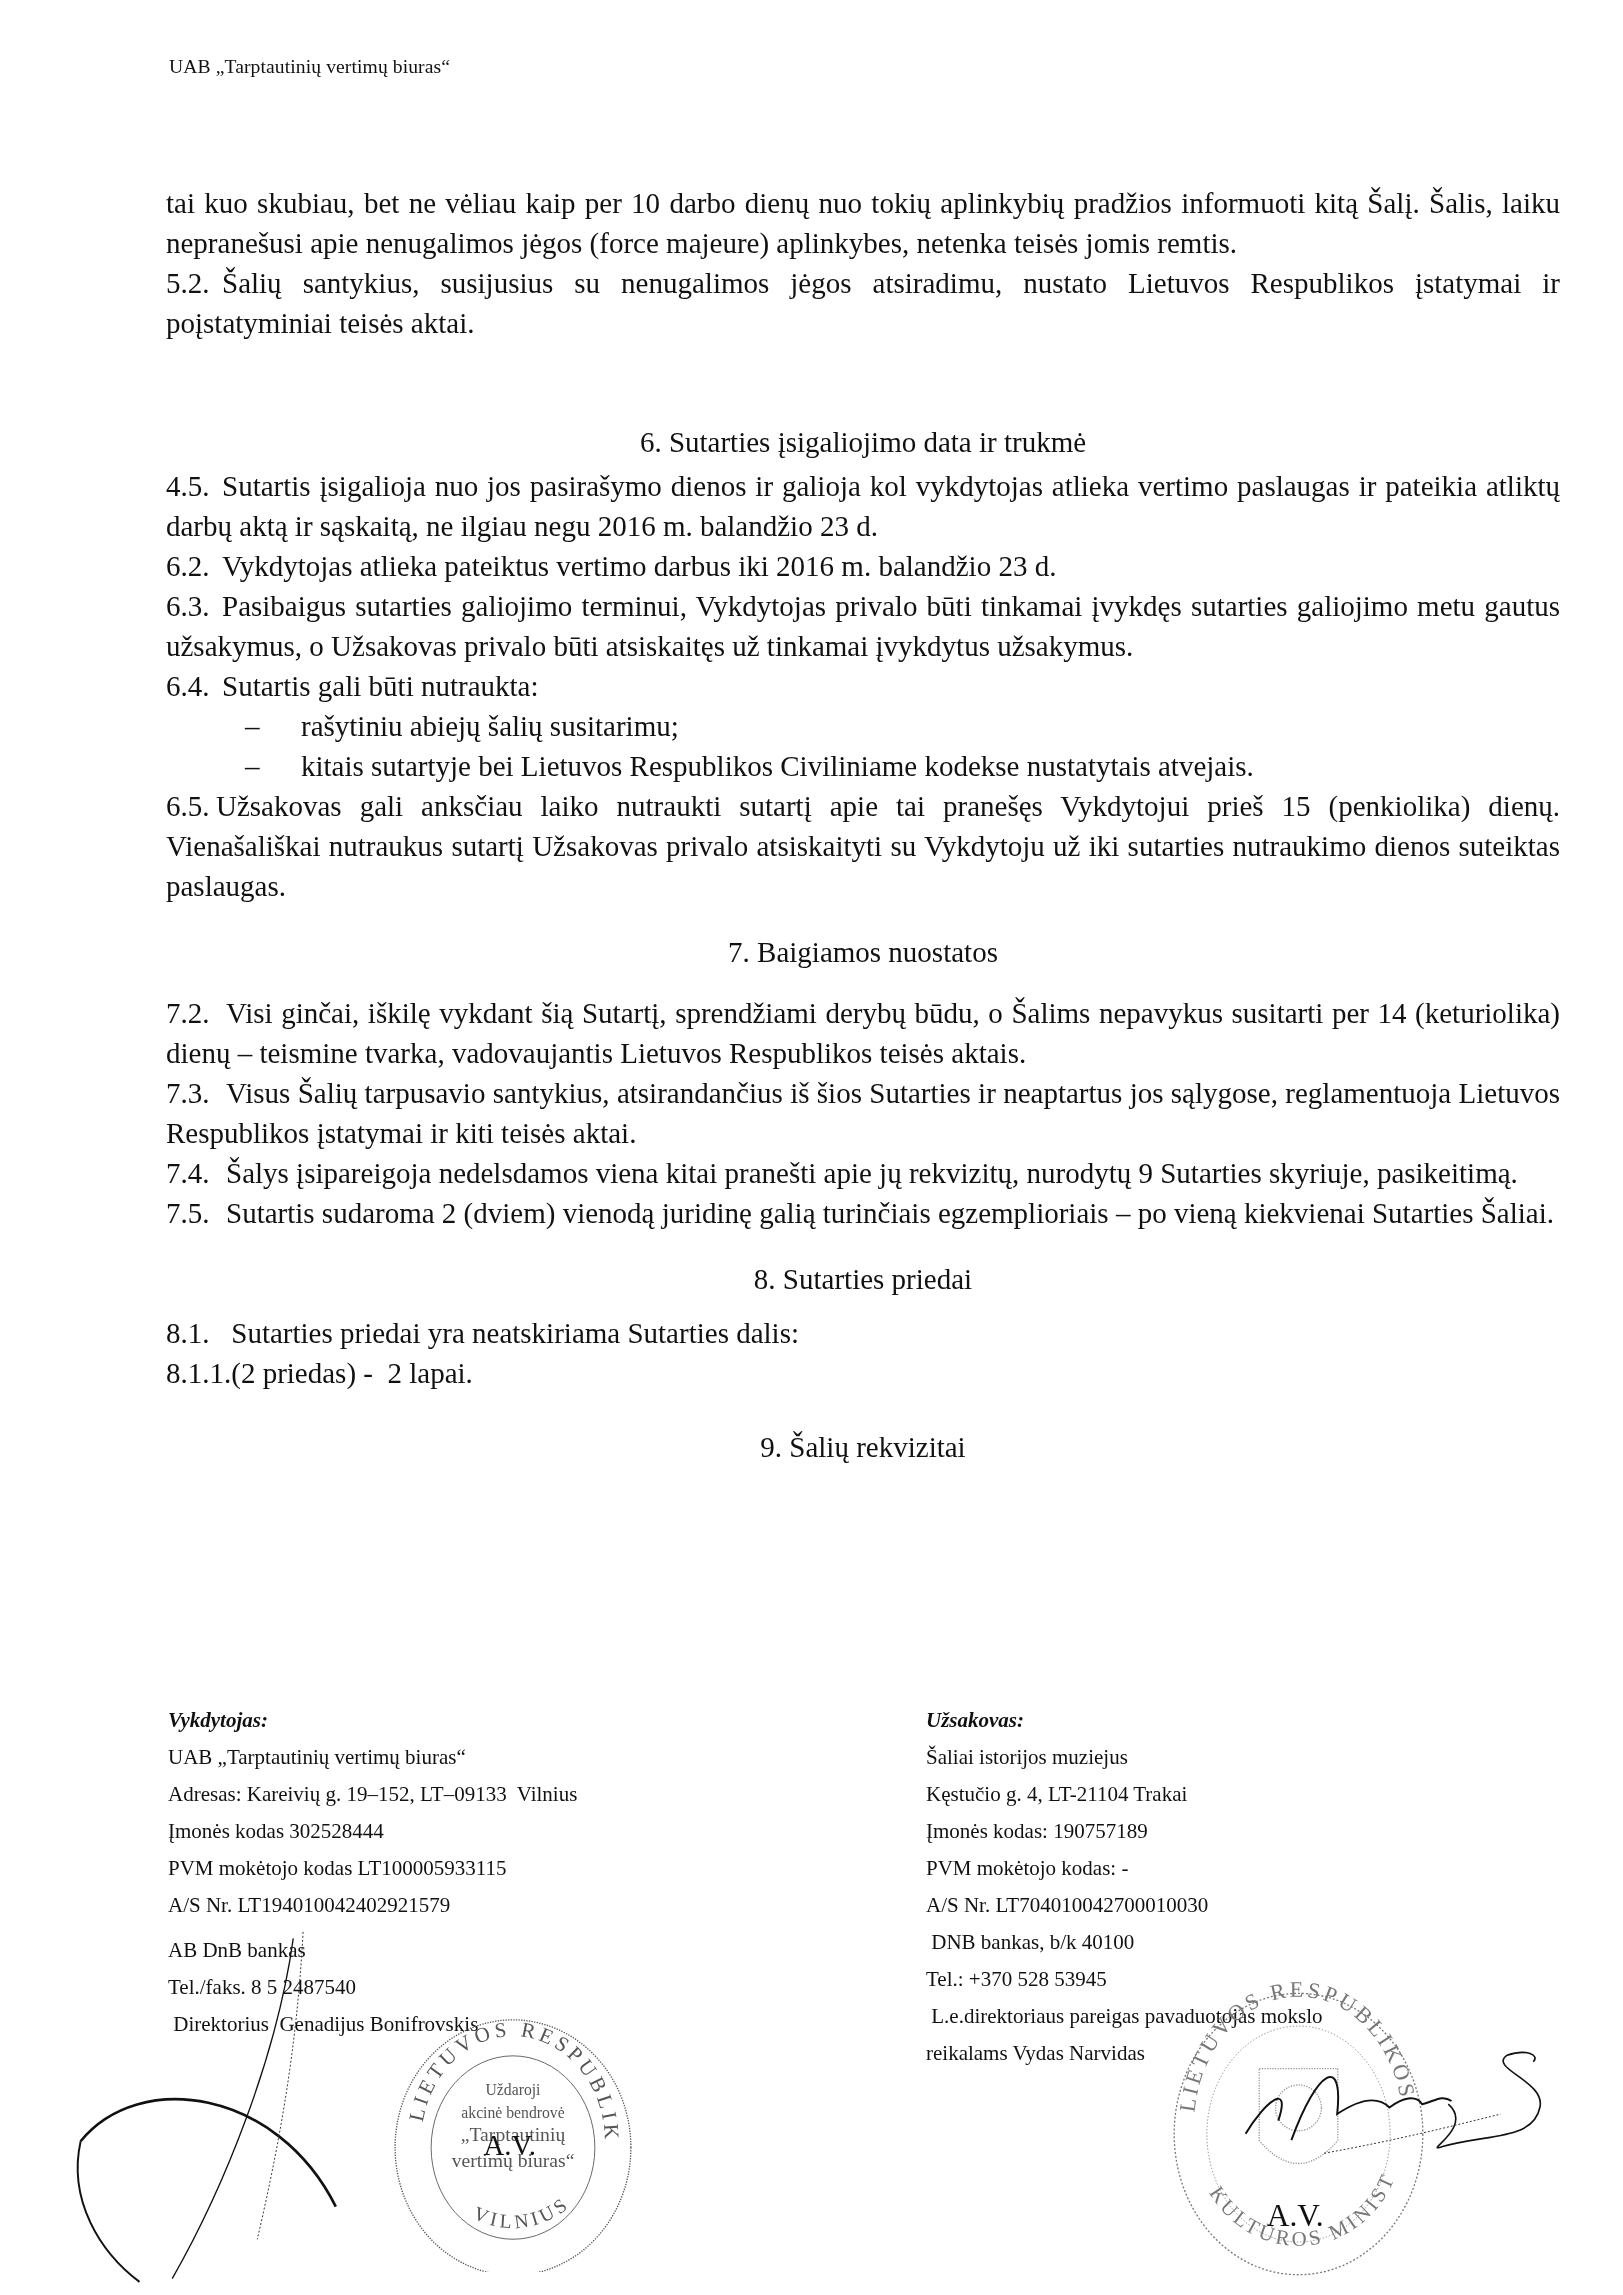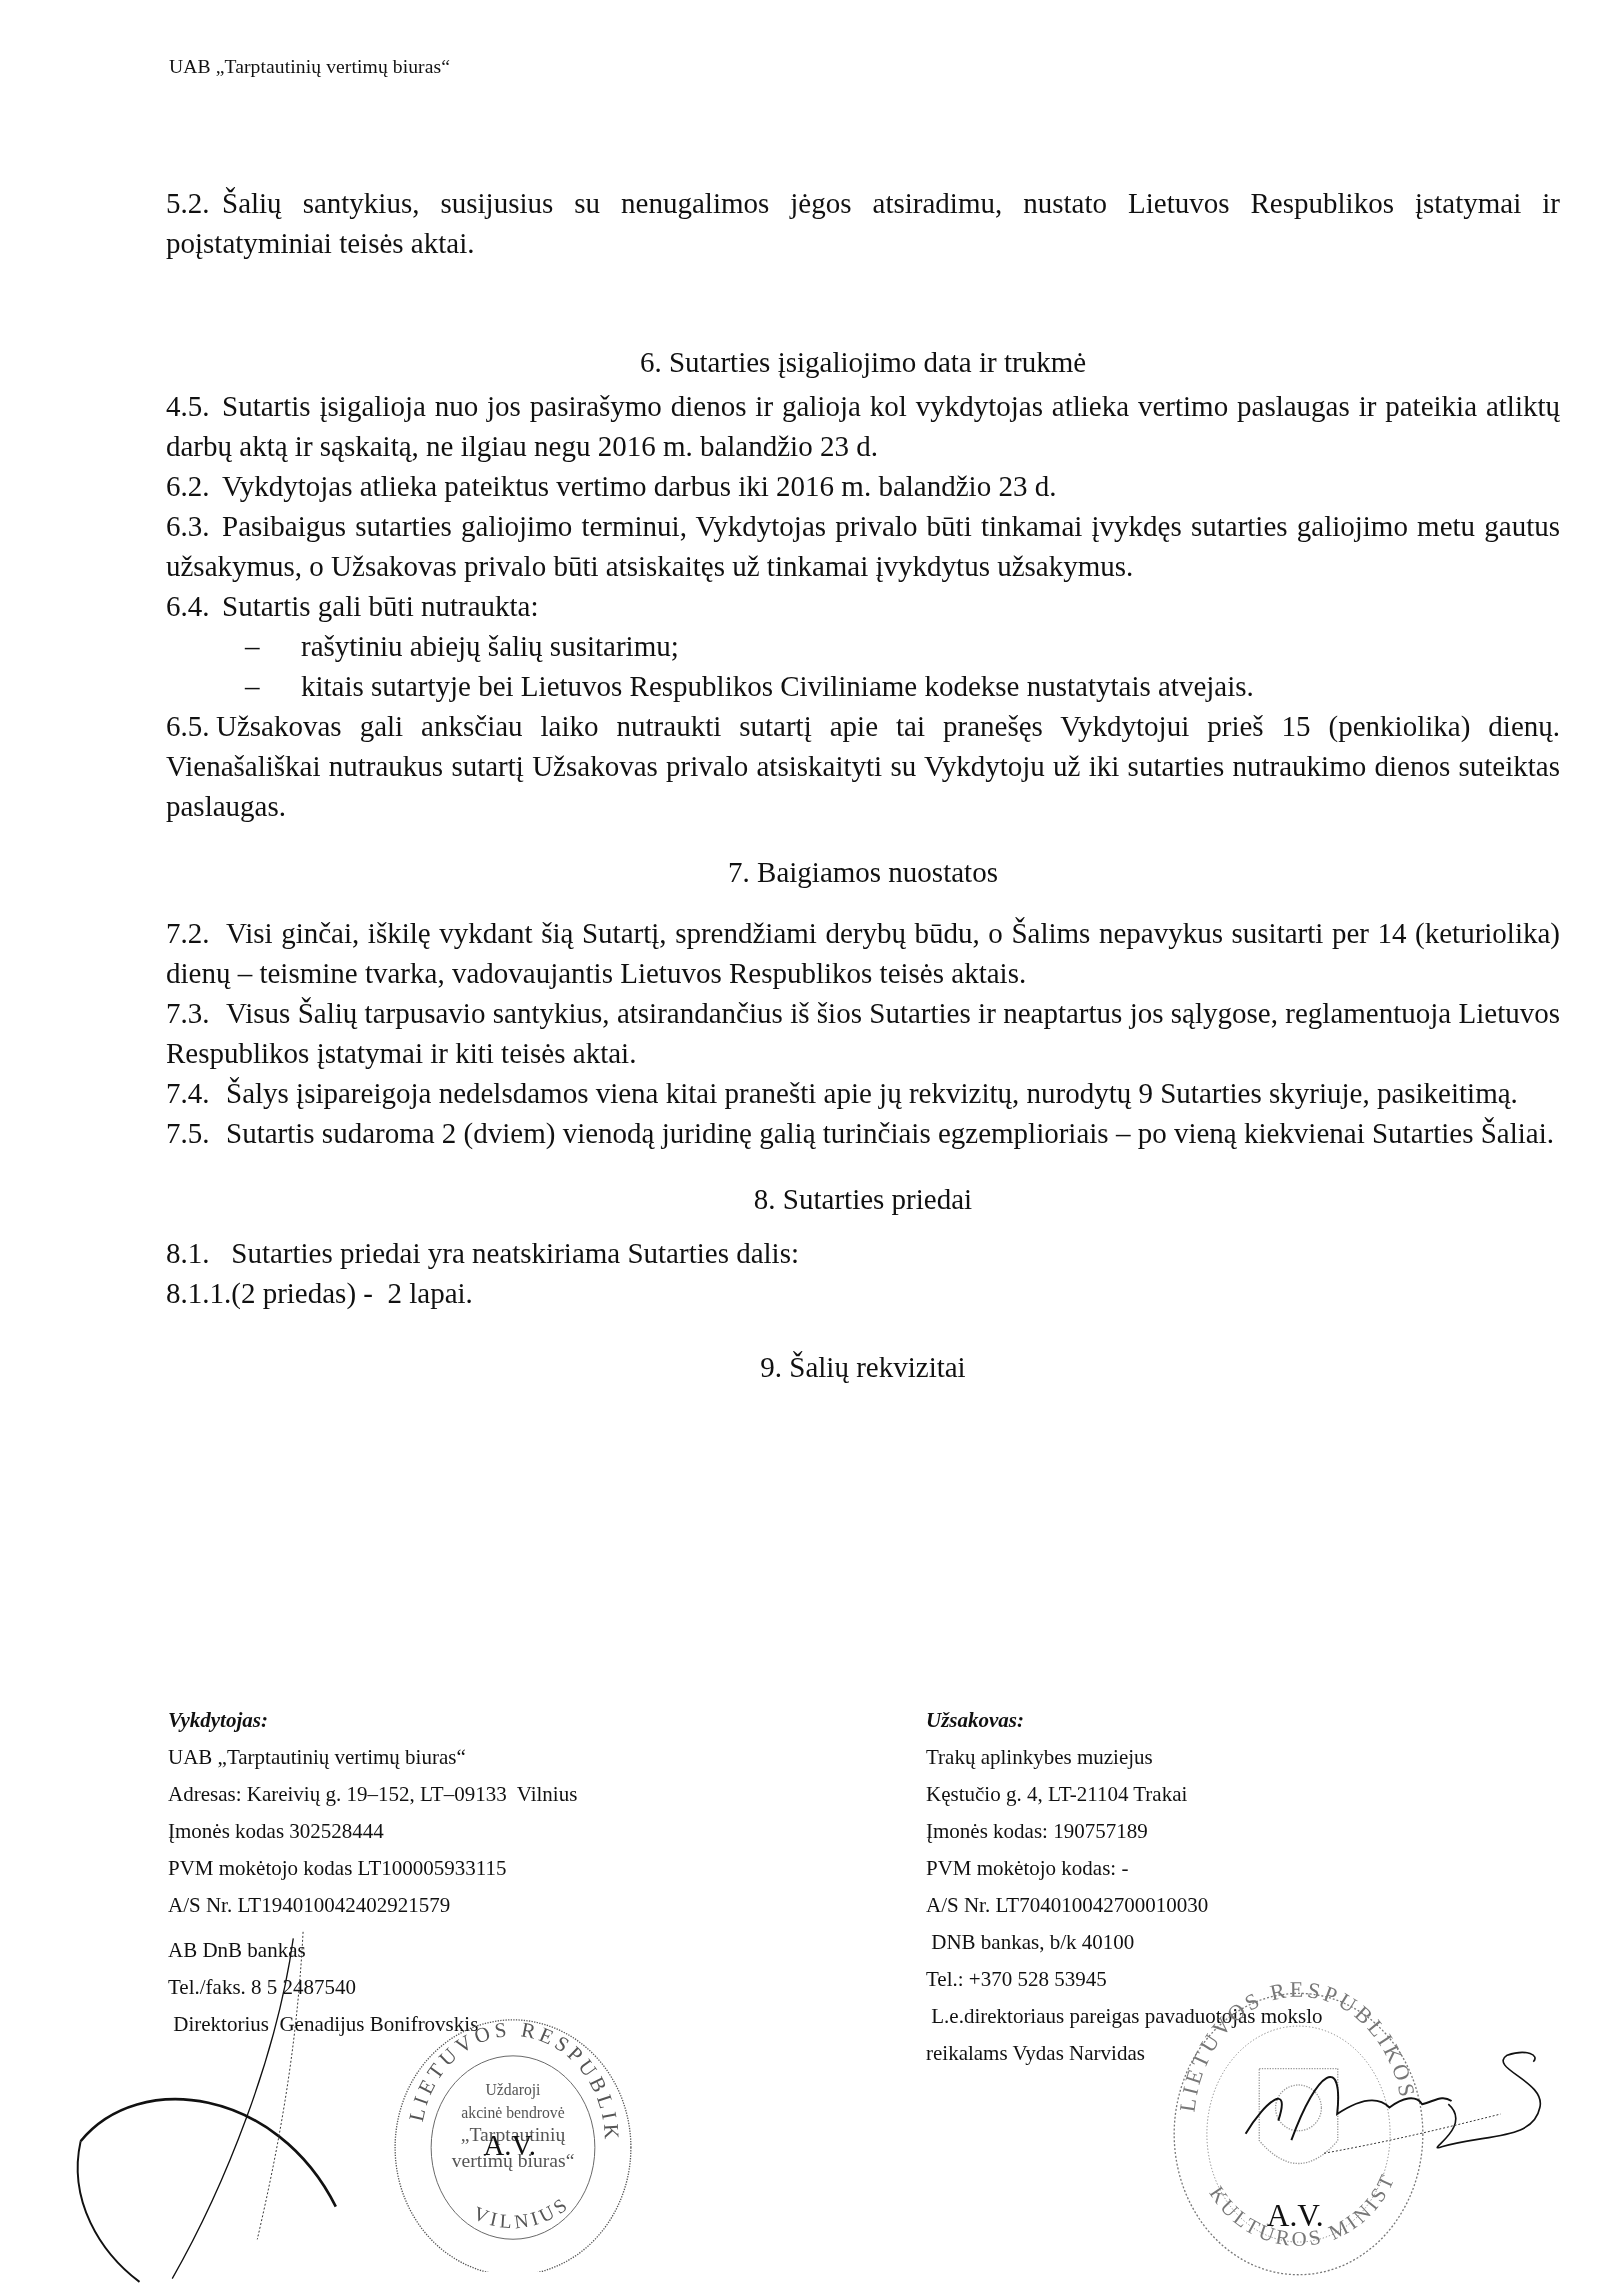--- a/index.html
+++ b/index.html
@@ -34,20 +34,21 @@
   .col.right { left: 760px; }
   .col .role { font-style: italic; font-weight: bold; }
   .stamp { position: absolute; }
 </style>
 </head>
 <body>
 
 <div class="header">UAB „Tarptautinių vertimų biuras“</div>
 
 <div class="page">
+  <p class="p last-left">tai kuo skubiau, bet ne vėliau kaip per 10 darbo dienų nuo tokių aplinkybių pradžios informuoti kitą Šalį. Šalis, laiku nepranešusi apie nenugalimos jėgos (force majeure) aplinkybes, netenka teisės jomis remtis.</p>
   <p class="p last-left"><span class="num">5.2.</span><span>Šalių santykius, susijusius su nenugalimos jėgos atsiradimu, nustato Lietuvos Respublikos įstatymai ir poįstatyminiai teisės aktai.</span></p>
 
   <div style="height:79px"></div>
   <h2 class="section-title">6.  Sutarties įsigaliojimo data ir trukmė</h2>
   <div style="height:3.9px"></div>
 
   <div id="sec6-items">
       <p class="p last-left"><span class="num">4.5.</span><span>Sutartis įsigalioja nuo jos pasirašymo dienos ir galioja kol vykdytojas atlieka vertimo paslaugas ir pateikia atliktų darbų aktą ir sąskaitą, ne ilgiau negu 2016 m. balandžio 23 d.</span></p>
       <p class="p last-left"><span class="num">6.2.</span><span>Vykdytojas atlieka pateiktus vertimo darbus iki 2016 m. balandžio 23 d.</span></p>
       <p class="p last-left"><span class="num">6.3.</span><span>Pasibaigus sutarties galiojimo terminui, Vykdytojas privalo būti tinkamai įvykdęs sutarties galiojimo metu gautus užsakymus, o Užsakovas privalo būti atsiskaitęs už tinkamai įvykdytus užsakymus.</span></p>
@@ -87,21 +88,21 @@
         <div style="white-space: pre;">PVM mokėtojo kodas LT100005933115</div>
         <div style="white-space: pre;">A/S Nr. LT194010042402921579</div>
         <div style="white-space: pre; margin-top: 8px;">AB DnB bankas</div>
         <div style="white-space: pre;">Tel./faks. 8 5 2487540</div>
         <div style="white-space: pre;"> Direktorius  Genadijus Bonifrovskis</div>
       </div>
   </div>
   <div class="col right">
     <div class="role">Užsakovas:</div>
     <div id="client-lines">
-        <div style="white-space: pre;">Trakų aplinkybes muziejus</div>
+        <div style="white-space: pre;">Šaliai istorijos muziejus</div>
         <div style="white-space: pre;">Kęstučio g. 4, LT-21104 Trakai</div>
         <div style="white-space: pre;">Įmonės kodas: 190757189</div>
         <div style="white-space: pre;">PVM mokėtojo kodas: -</div>
         <div style="white-space: pre;">A/S Nr. LT704010042700010030</div>
         <div style="white-space: pre;"> DNB bankas, b/k 40100</div>
         <div style="white-space: pre;">Tel.: +370 528 53945</div>
         <div style="white-space: pre;"> L.e.direktoriaus pareigas pavaduotojas mokslo</div>
         <div style="white-space: pre;">reikalams Vydas Narvidas</div>
       </div>
   </div>

